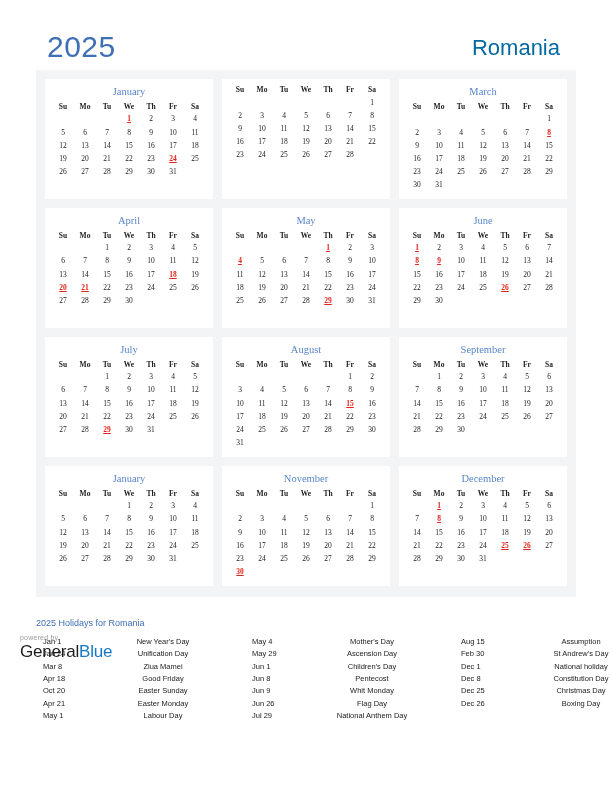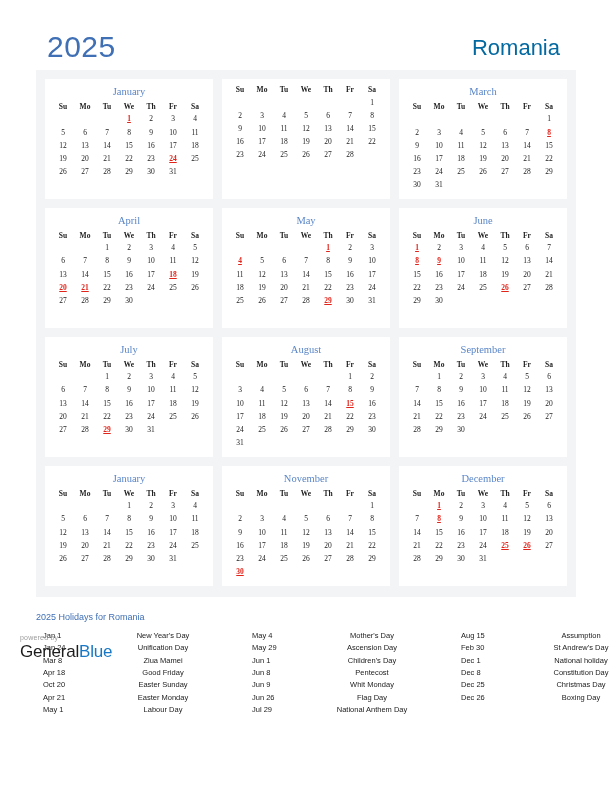--- a/index.html
+++ b/index.html
@@ -97,21 +97,21 @@
     color: #e2231a;
     font-weight: bold;
     text-decoration: underline;
   }
   table.month td.empty {
     color: transparent;
   }
 
   
   .holidays-section {
-    margin: 15px 36px 0 36px;
+    margin: 21px 36px 0 36px;
   }
   .holidays-title {
     color: #3f6fb5;
     font-size: 9px;
     margin-bottom: 9px;
     line-height: 1.2;
   }
   .holidays-cols {
     display: flex;
     gap: 16px;

